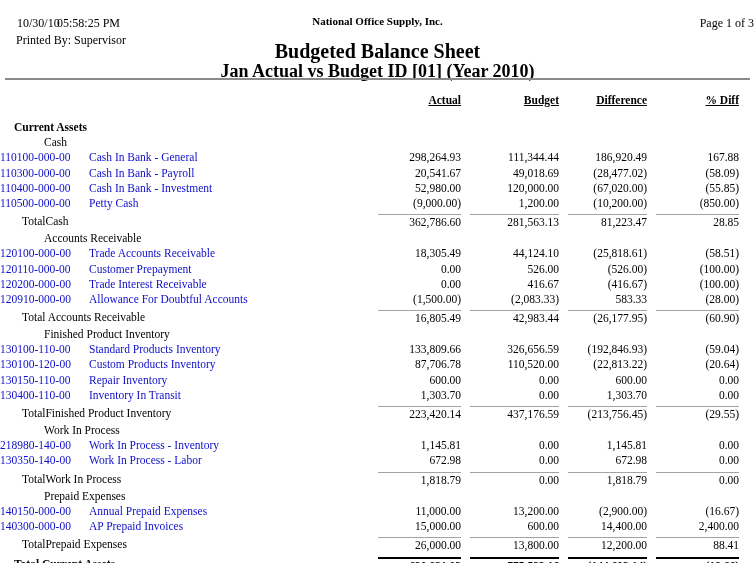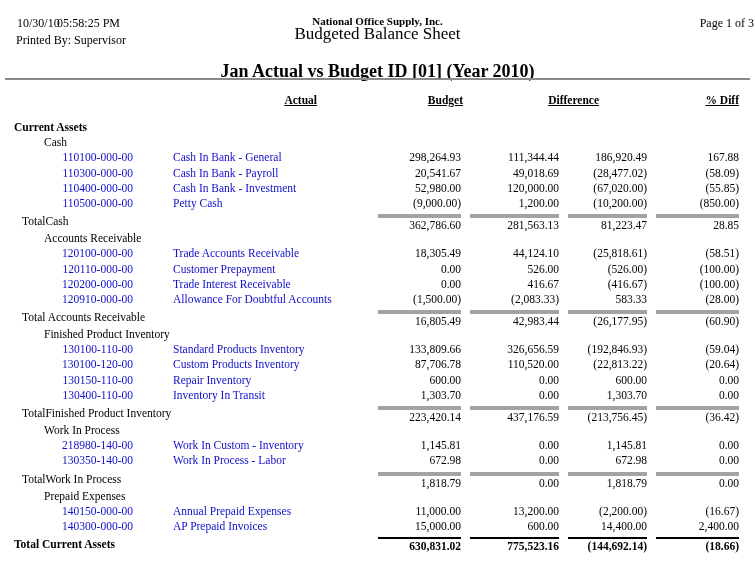--- a/index.html
+++ b/index.html
@@ -9,45 +9,45 @@
     font-family:"Liberation Serif","DejaVu Serif",serif;
     color:#000; font-size:12px;
   }
   .abs { position:absolute; white-space:nowrap; }
   .center { left:0; right:0; text-align:center; }
   #hdr-date   { left:17px; top:16px; }
   #hdr-time   { left:57px; top:16px; }
   #hdr-printedby { left:16px; top:33px; }
   #hdr-company { top:15px; font-weight:bold; font-size:11px; }
   #hdr-page   { right:1px; top:16px; }
-  #hdr-title  { top:24px; font-size:17px; font-weight:normal; }
+  #hdr-title  { top:40px; font-size:20px; font-weight:bold; }
   #hdr-subtitle { top:61px; font-size:18px; font-weight:bold; }
   #hdr-rule { position:absolute; left:5px; right:5px; top:78px; border-top:2px solid #8a8a8a; }
 
   .grid-row {
     display:grid;
     grid-template-columns:1fr 92px 98px 88px 92px;
     padding-right:16px;
   }
-  #col-headers { position:absolute; left:12px; right:0; top:94px;gap:48px; }
+  #col-headers { position:absolute; left:12px; right:0; top:94px; }
   #col-headers .colh {
     text-align:right; font-weight:bold; text-decoration:underline; font-size:11.5px;
   }
   #report-rows { position:absolute; left:0; right:0; top:120px; }
   .row { height:15.2px; line-height:15.2px; font-size:11.5px; }
   .row .label { white-space:nowrap; overflow:hidden; }
   .row .num { text-align:right; }
   .row .num i { font-style:normal; display:block; }
   .row.section .label { padding-left:14px; font-weight:bold; }
   .row.subsection .label { padding-left:44px; }
-  .acct-num { display:inline-block; margin-left:44px; width:89px; color:#0f0fca;text-align:right; }
-  .acct-name { color:#0f0fca;margin-left:40px; }
+  .acct-num { display:inline-block; width:89px; color:#0f0fca; }
+  .acct-name { color:#0f0fca; }
   .row.total, .row.grandtotal { margin-top:3px; height:17px; }
   .row.total .label { padding-left:22px; }
-  .row.total .num i { border-top:4px solid #a3a3a3; margin-left:9px; }
+  .row.total .num i { border-top:1px solid #a3a3a3; margin-left:9px; }
   .row.grandtotal .label { padding-left:14px; font-weight:bold; }
   .row.grandtotal .num { font-weight:bold; }
   .row.grandtotal .num i { border-top:2.5px solid #000; margin-left:9px; }
 </style>
 </head>
 <body>
 
 <div class="abs" id="hdr-date">10/30/10</div>
 <div class="abs" id="hdr-time">05:58:25 PM</div>
 <div class="abs center" id="hdr-company">National Office Supply, Inc.</div>
@@ -341,40 +341,40 @@
       <div class="num">
         <i>223,420.14</i>
       </div>
       <div class="num">
         <i>437,176.59</i>
       </div>
       <div class="num">
         <i>(213,756.45)</i>
       </div>
       <div class="num">
-        <i>(36.42)</i>
+        <i>(29.55)</i>
       </div>
     </div>
     <div class="row grid-row subsection">
       <div class="label">Work In Process</div>
       <div class="num">
         <i></i>
       </div>
       <div class="num">
         <i></i>
       </div>
       <div class="num">
         <i></i>
       </div>
       <div class="num">
         <i></i>
       </div>
     </div>
     <div class="row grid-row account">
-      <div class="label"><span class="acct-num">218980-140-00</span><span class="acct-name">Work In Custom - Inventory</span></div>
+      <div class="label"><span class="acct-num">218980-140-00</span><span class="acct-name">Work In Process - Inventory</span></div>
       <div class="num">
         <i>1,145.81</i>
       </div>
       <div class="num">
         <i>0.00</i>
       </div>
       <div class="num">
         <i>1,145.81</i>
       </div>
       <div class="num">
@@ -428,39 +428,54 @@
     </div>
     <div class="row grid-row account">
       <div class="label"><span class="acct-num">140150-000-00</span><span class="acct-name">Annual Prepaid Expenses</span></div>
       <div class="num">
         <i>11,000.00</i>
       </div>
       <div class="num">
         <i>13,200.00</i>
       </div>
       <div class="num">
-        <i>(2,200.00)</i>
+        <i>(2,900.00)</i>
       </div>
       <div class="num">
         <i>(16.67)</i>
       </div>
     </div>
     <div class="row grid-row account">
       <div class="label"><span class="acct-num">140300-000-00</span><span class="acct-name">AP Prepaid Invoices</span></div>
       <div class="num">
         <i>15,000.00</i>
       </div>
       <div class="num">
         <i>600.00</i>
       </div>
       <div class="num">
         <i>14,400.00</i>
       </div>
       <div class="num">
         <i>2,400.00</i>
+      </div>
+    </div>
+    <div class="row grid-row total">
+      <div class="label">TotalPrepaid Expenses</div>
+      <div class="num">
+        <i>26,000.00</i>
+      </div>
+      <div class="num">
+        <i>13,800.00</i>
+      </div>
+      <div class="num">
+        <i>12,200.00</i>
+      </div>
+      <div class="num">
+        <i>88.41</i>
       </div>
     </div>
     <div class="row grid-row grandtotal">
       <div class="label">Total Current Assets</div>
       <div class="num">
         <i>630,831.02</i>
       </div>
       <div class="num">
         <i>775,523.16</i>
       </div>

